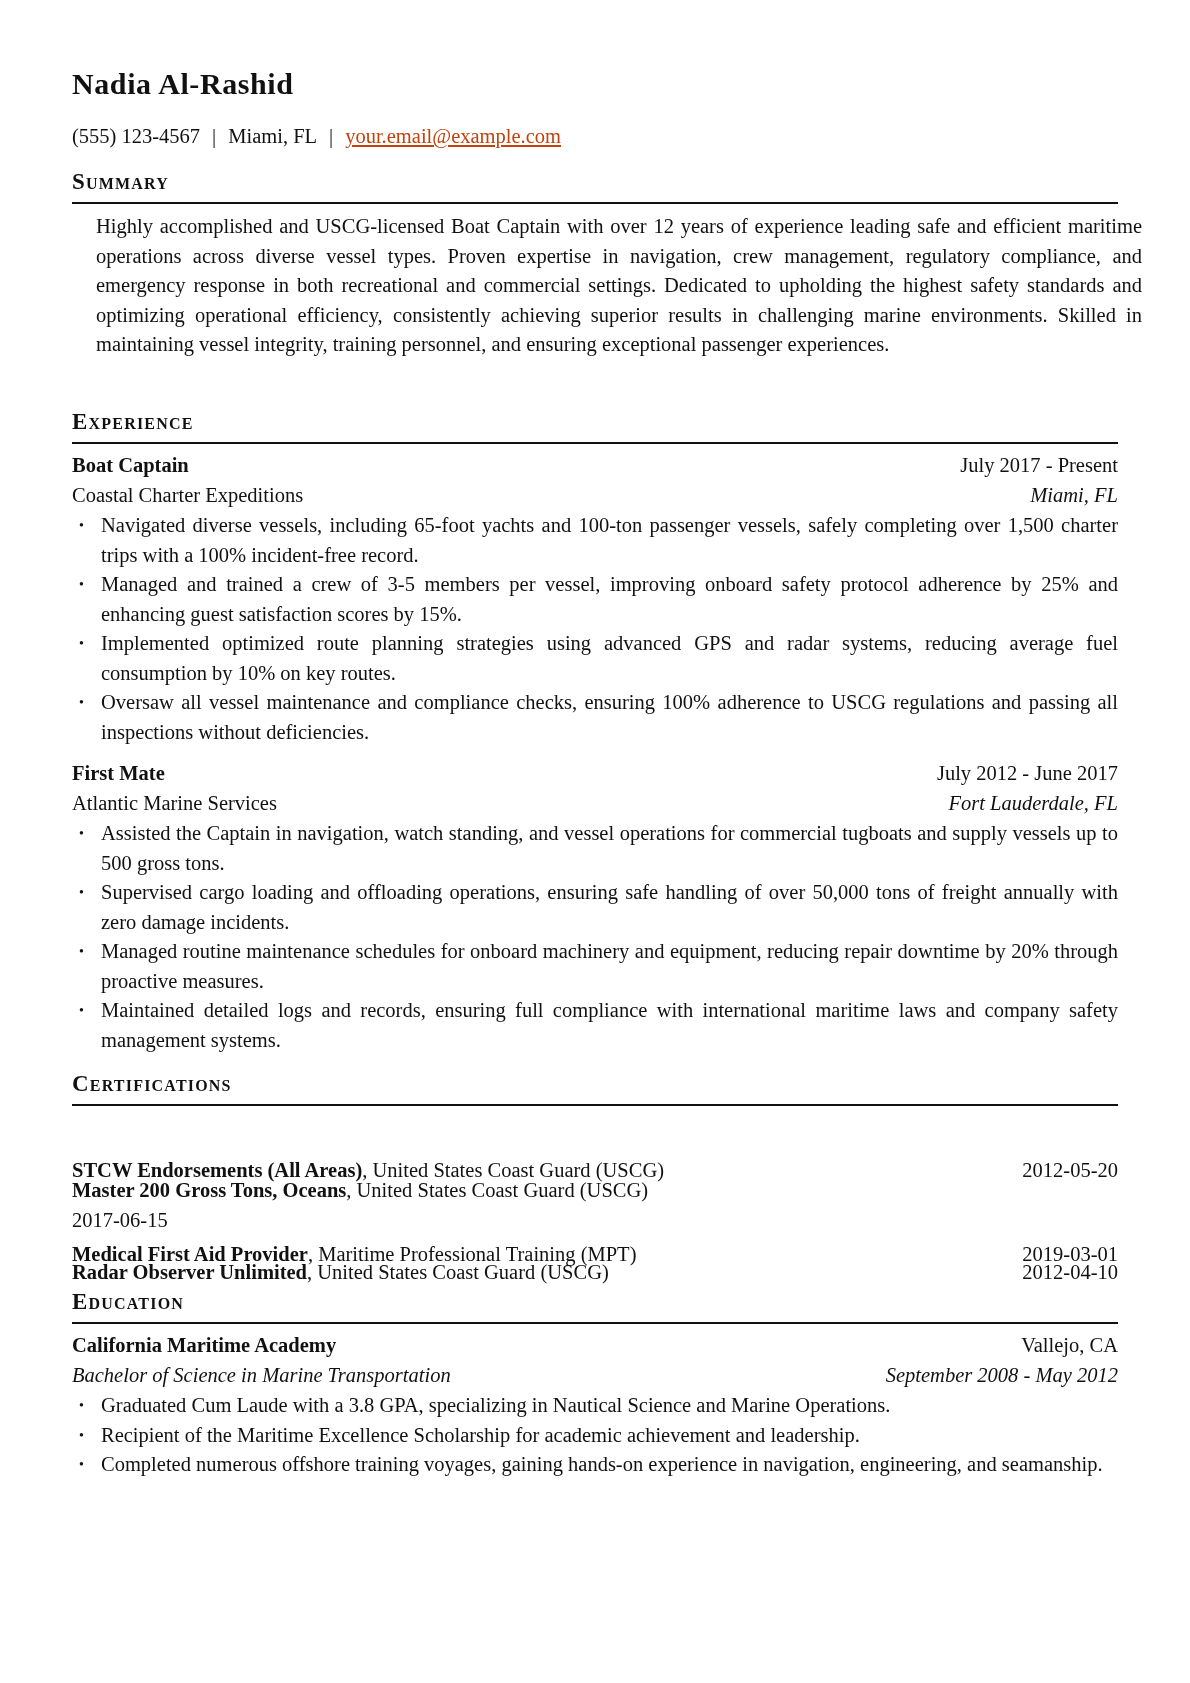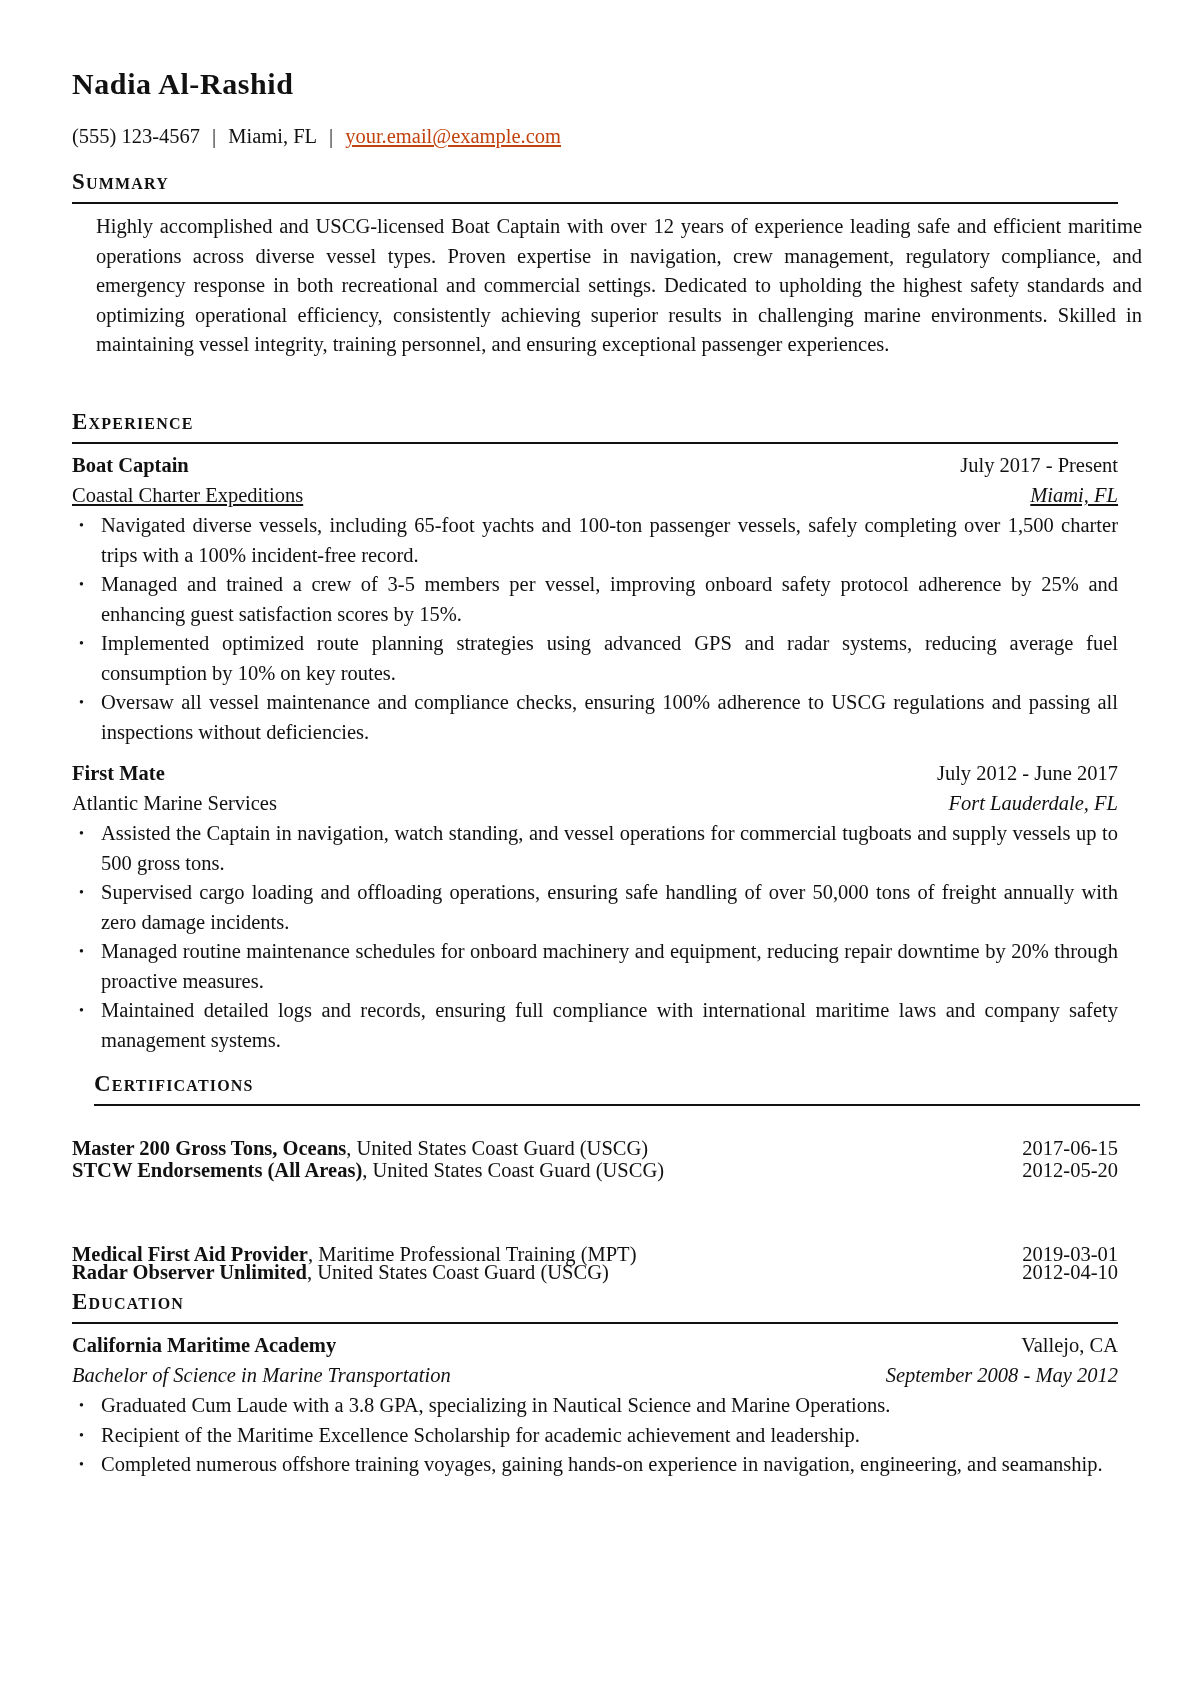--- a/index.html
+++ b/index.html
@@ -69,21 +69,21 @@
   <div class="section-head" style="top:408px;">
     <div class="title">Experience</div>
     <div class="rule"></div>
   </div>
 
   <div>
     <div class="row" style="top:451px;">
       <span class="b">Boat Captain</span>
       <span>July 2017 - Present</span>
     </div>
-    <div class="row" style="top:481px;text-decoration:underline;">
+    <div class="row" style="top:481px;">
       <span>Coastal Charter Expeditions</span>
       <span class="i">Miami, FL</span>
     </div>
     <ul class="bullets" style="top:511px;">
       <li><span class="dot">•</span><span>Navigated diverse vessels, including 65-foot yachts and 100-ton passenger vessels, safely completing over 1,500 charter trips with a 100% incident-free record.</span></li>
       <li><span class="dot">•</span><span>Managed and trained a crew of 3-5 members per vessel, improving onboard safety protocol adherence by 25% and enhancing guest satisfaction scores by 15%.</span></li>
       <li><span class="dot">•</span><span>Implemented optimized route planning strategies using advanced GPS and radar systems, reducing average fuel consumption by 10% on key routes.</span></li>
       <li><span class="dot">•</span><span>Oversaw all vessel maintenance and compliance checks, ensuring 100% adherence to USCG regulations and passing all inspections without deficiencies.</span></li>
     </ul>
   </div>
@@ -98,25 +98,25 @@
       <span class="i">Fort Lauderdale, FL</span>
     </div>
     <ul class="bullets" style="top:819px;">
       <li><span class="dot">•</span><span>Assisted the Captain in navigation, watch standing, and vessel operations for commercial tugboats and supply vessels up to 500 gross tons.</span></li>
       <li><span class="dot">•</span><span>Supervised cargo loading and offloading operations, ensuring safe handling of over 50,000 tons of freight annually with zero damage incidents.</span></li>
       <li><span class="dot">•</span><span>Managed routine maintenance schedules for onboard machinery and equipment, reducing repair downtime by 20% through proactive measures.</span></li>
       <li><span class="dot">•</span><span>Maintained detailed logs and records, ensuring full compliance with international maritime laws and company safety management systems.</span></li>
     </ul>
   </div>
 
-  <div class="section-head" style="top:1070px;margin-left:22px;">
+  <div class="section-head" style="top:1070px;">
     <div class="title">Certifications</div>
     <div class="rule"></div>
   </div>
-  <div class="row cert" style="top:1134px;">
+  <div class="row cert" style="top:1176px;flex-direction:column;">
     <span><span class="name-part">Master 200 Gross Tons, Oceans</span><span>, United States Coast Guard (USCG)</span></span>
     <span>2017-06-15</span>
   </div>
   <div class="row cert" style="top:1156px;">
     <span><span class="name-part">STCW Endorsements (All Areas)</span><span>, United States Coast Guard (USCG)</span></span>
     <span>2012-05-20</span>
   </div>
   <div class="row cert" style="top:1258px;">
     <span><span class="name-part">Radar Observer Unlimited</span><span>, United States Coast Guard (USCG)</span></span>
     <span>2012-04-10</span>

